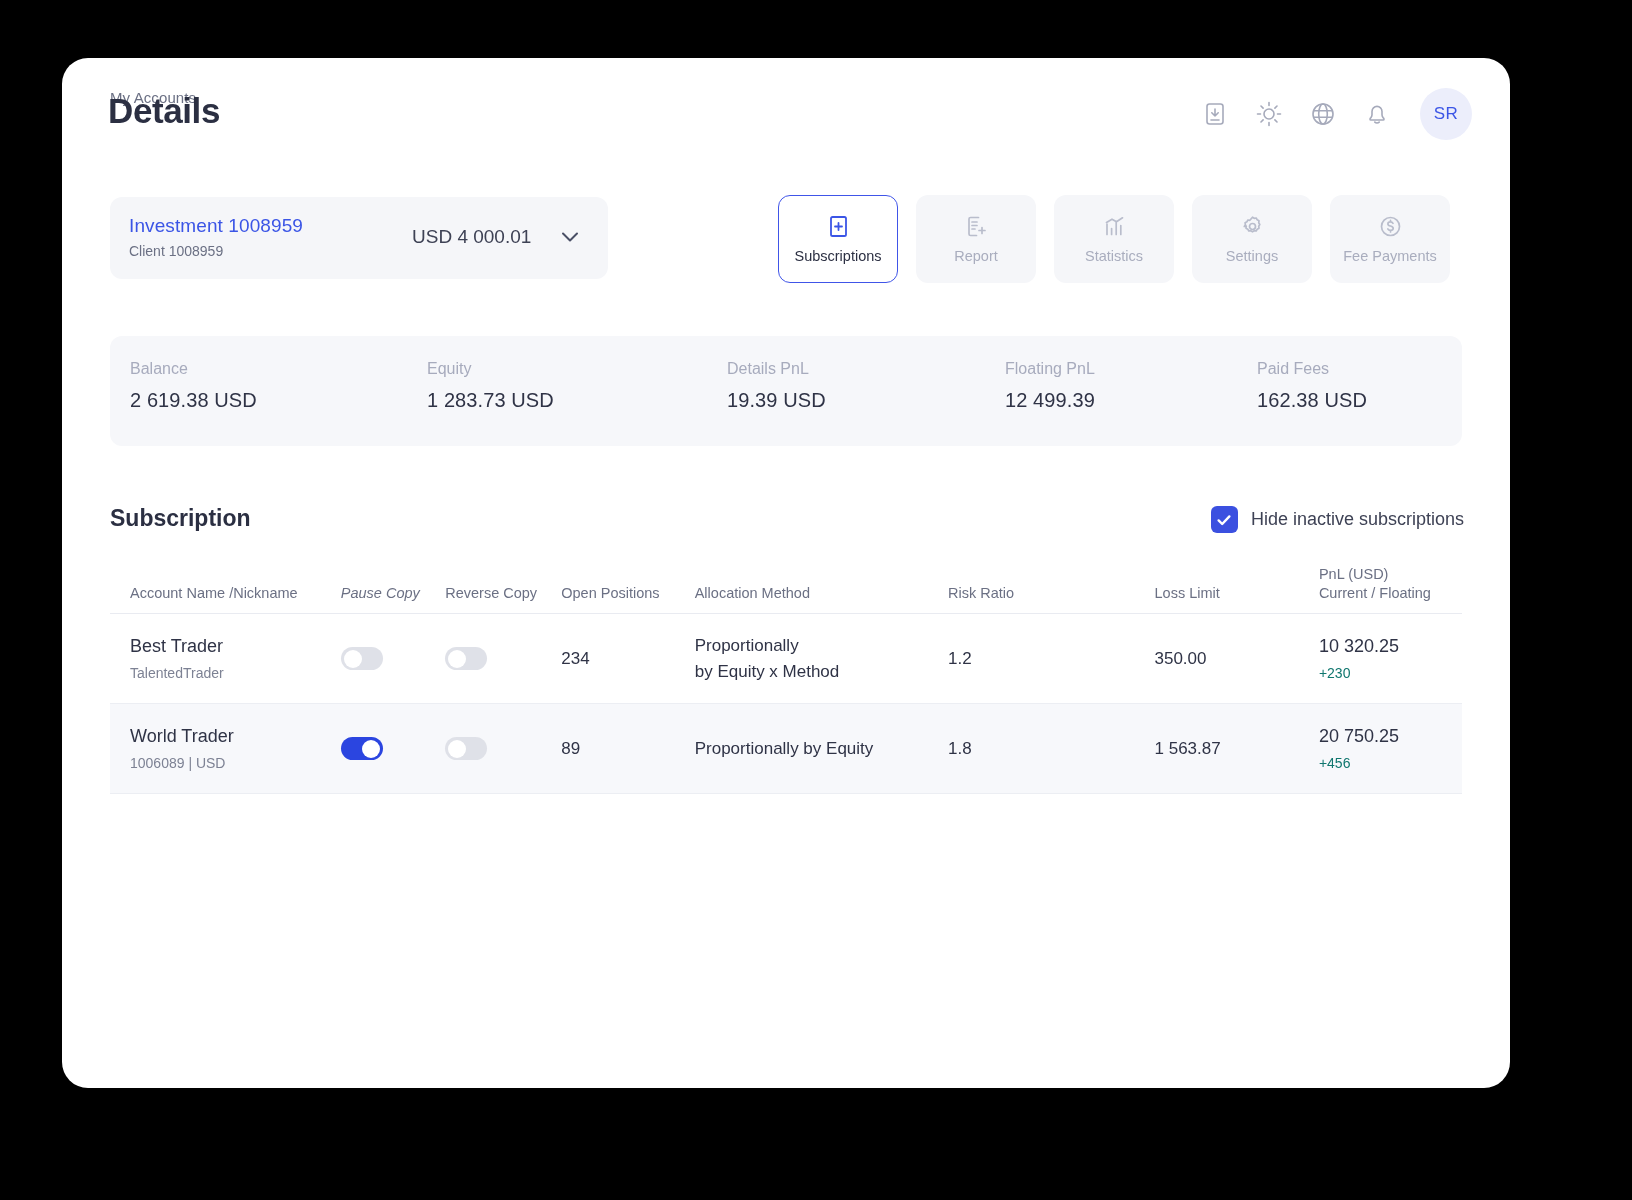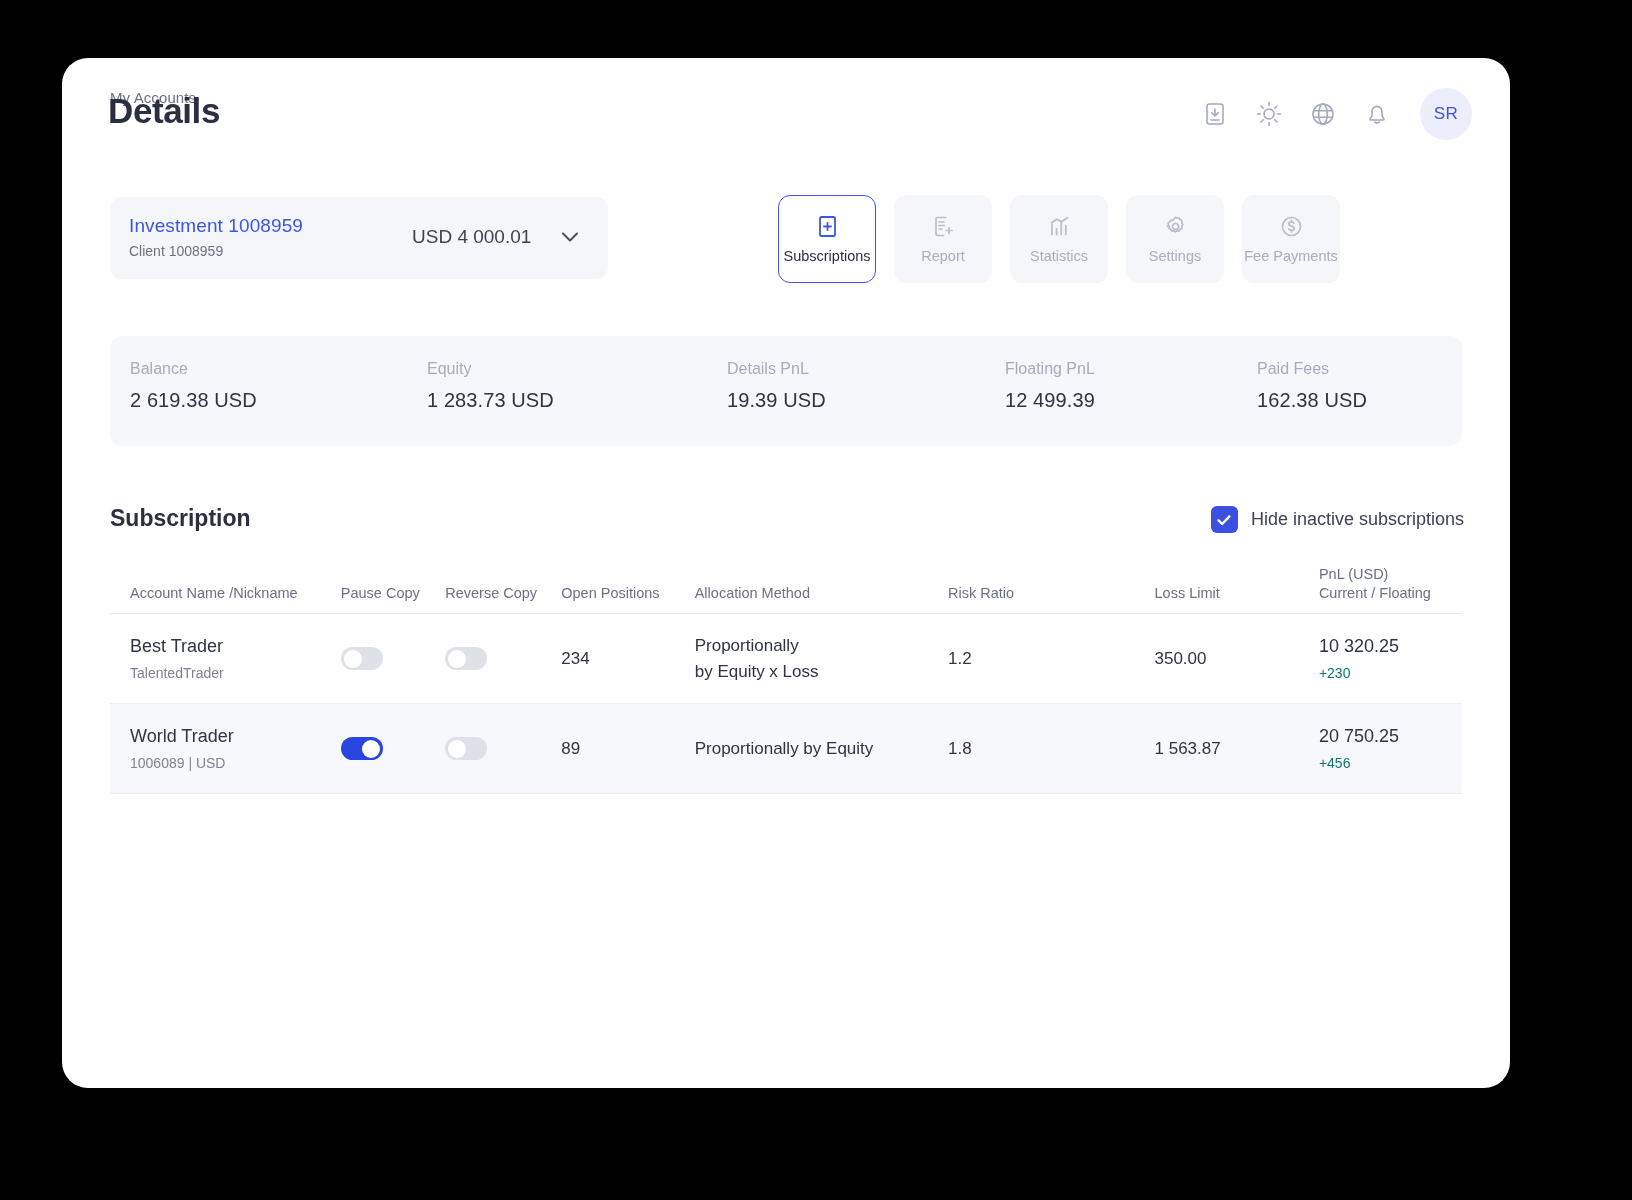--- a/index.html
+++ b/index.html
@@ -64,21 +64,21 @@
     position: absolute; right: 26px; top: 28px;
     width: 24px; height: 24px; color: #4a4f66;
   }
 
   
   .tabs {
     position: absolute; left: 716px; top: 137px;
     display: flex; gap: 18px;
   }
   .tab {
-    width: 98px; height: 88px; border-radius: 12px;
+    width: 120px; height: 88px; border-radius: 12px;
     background: #f5f6f9; border: 1px solid transparent;
     display: flex; flex-direction: column; align-items: center; justify-content: center;
     gap: 9px; cursor: pointer;
   }
   .tab .ticon { color: #b9bdcc; height: 24px; display: flex; align-items: center; }
   .tab .tlabel { font-size: 14.5px; color: #a9adbe; }
   .tab.active {
     background: #ffffff; border: 1.6px solid #4055e8;
   }
   .tab.active .ticon { color: #3b55e6; }
@@ -112,21 +112,21 @@
 
   
   .table { position: absolute; left: 48px; top: 498px; width: 1352px; }
   .trow { display: flex; align-items: center; position: relative; }
   .thead { height: 58px; border-bottom: 1px solid #e9ebf1; align-items: flex-end; }
   .thead .cell { font-size: 14.5px; color: #6b7084; padding-bottom: 9px; line-height: 1.35; }
   .tbody-row { height: 90px; border-bottom: 1px solid #eceef3; }
   .tbody-row.alt { background: #f7f8fb; justify-content: space-between; }
 
   .c-name   { width: 238px; padding-left: 20px; }
-  .c-pause  { width: 108px; }
+  .c-pause  { width: 108px; font-style: italic; }
   .c-rev    { width: 120px; }
   .c-open   { width: 138px; }
   .c-alloc  { width: 262px; }
   .c-risk   { width: 168px; }
   .c-loss   { width: 170px; margin-left: 44px; }
   .c-pnl    { width: 148px; }
 
   .acct-name-main { font-size: 18px; color: #2f3346; }
   .acct-name-sub { font-size: 14px; color: #7d8294; margin-top: 8px; }
   .cellval { font-size: 17px; color: #2f3346; line-height: 1.5; }
@@ -310,21 +310,21 @@
           </div>
       </div>
       <div class="c-rev">
         <div class="toggle">
             <span class="knob"></span>
           </div>
       </div>
       <div class="c-open cellval">234</div>
       <div class="c-alloc">
         <div class="cellval">Proportionally</div>
-        <div class="cellval">by Equity x Loss</div>
+        <div class="cellval">by Equity x Method</div>
       </div>
       <div class="c-risk cellval">1.2</div>
       <div class="c-loss cellval">350.00</div>
       <div class="c-pnl">
         <div class="pnl-main">10 320.25</div>
         <div class="pnl-delta">+230</div>
       </div>
     </div>
 
     <div class="trow tbody-row alt">

